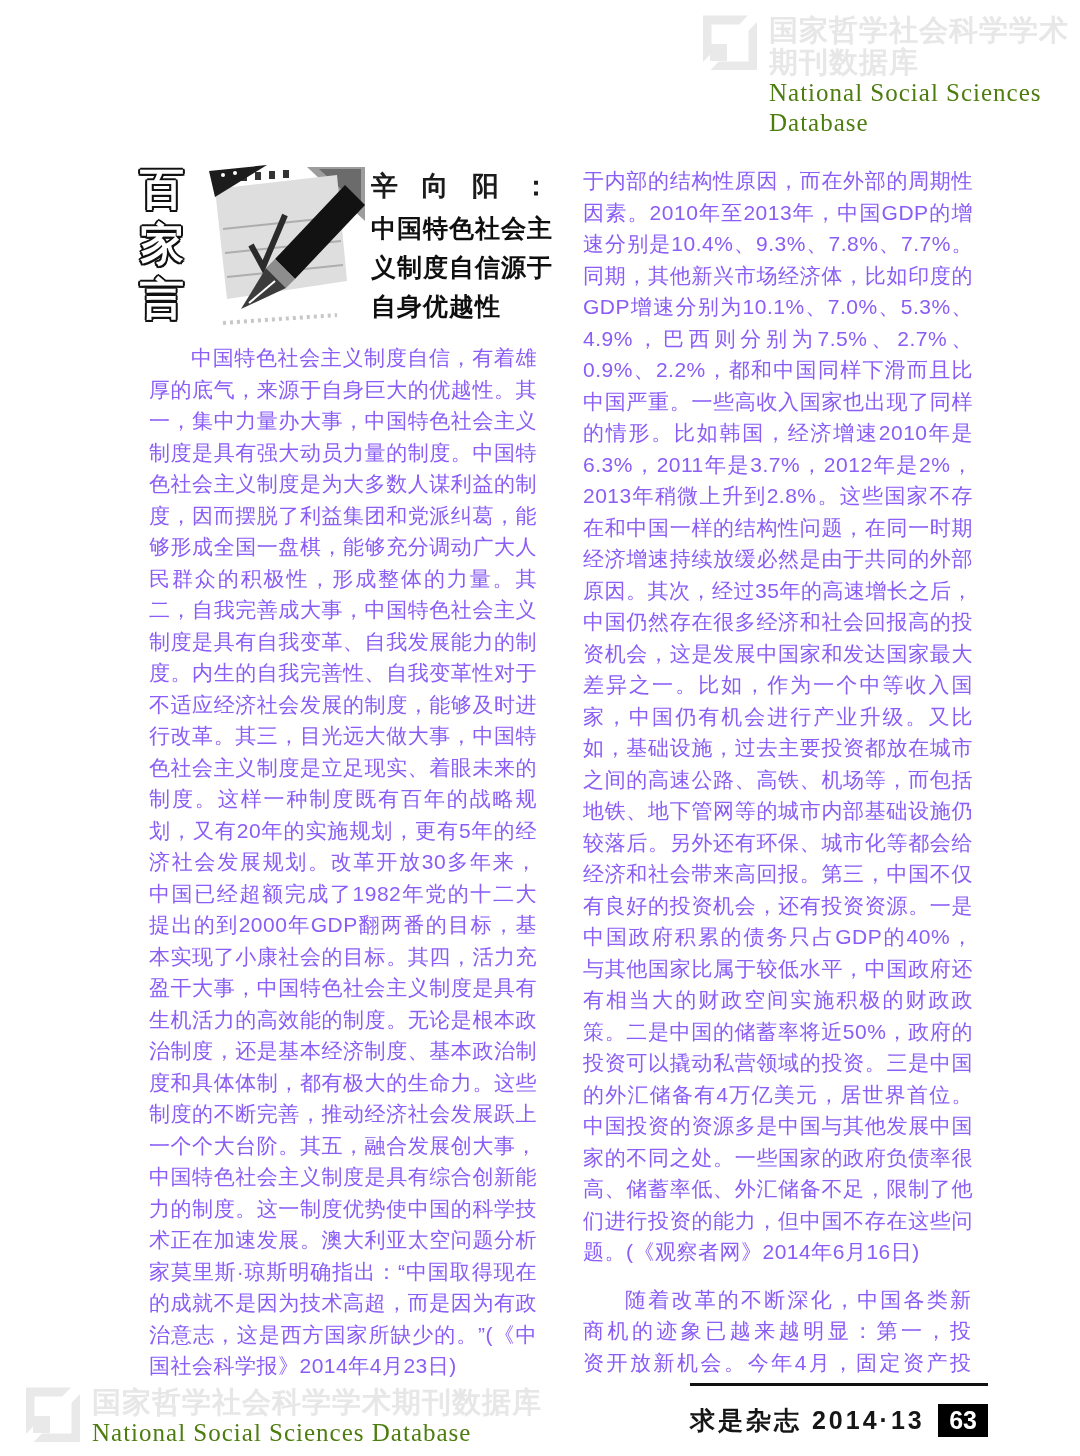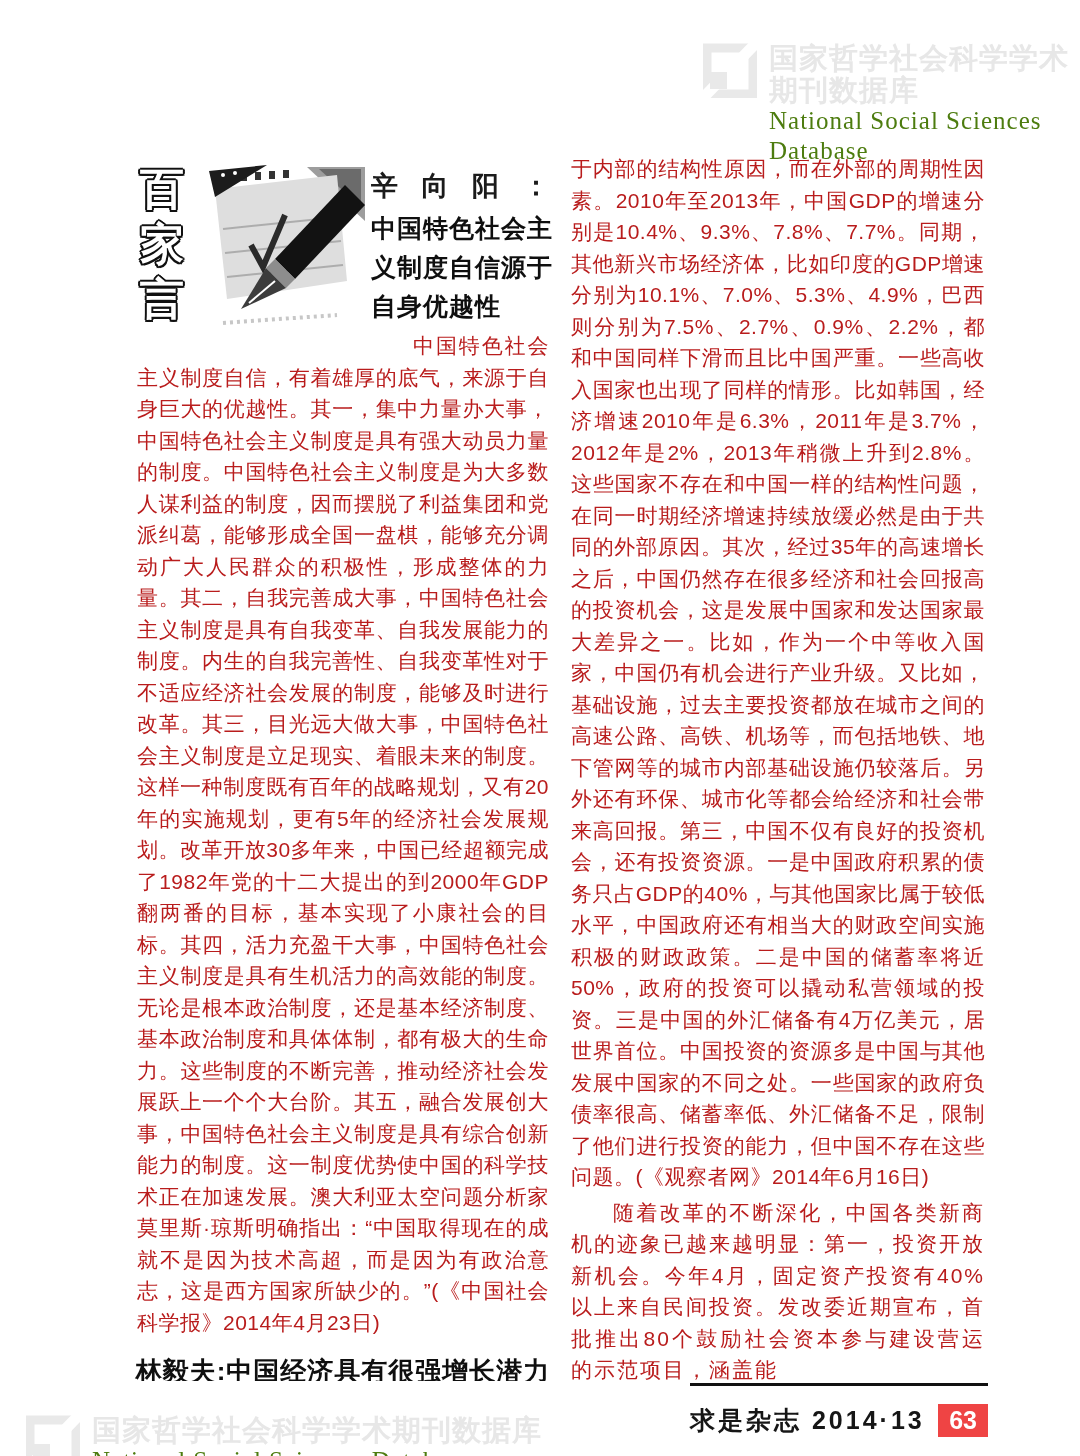--- a/index.html
+++ b/index.html
@@ -1,39 +1,39 @@
 <!DOCTYPE html>
 <html><head>
 <meta charset="utf-8">
 <style>
   html,body{margin:0;padding:0;}
   body{background:#ffffff;font-family:"Liberation Sans",sans-serif;}
   .page{position:relative;width:1080px;height:1456px;background:#fff;overflow:hidden;color:#1b1b1b;}
 
   
-  .wm{position:absolute;display:flex;align-items:flex-start;gap:12px;pointer-events:none;margin-top:28px;}
+  .wm{position:absolute;display:flex;align-items:flex-start;gap:12px;pointer-events:none;}
   .wm-top{left:703px;top:14px;}
   .wm-bottom{left:26px;top:1386px;}
   .wm-logo{flex:0 0 auto;}
   .wm-cn{font-size:29px;letter-spacing:1px;color:#e7e7e7;font-weight:bold;line-height:32px;}
   .wm-en{font-family:"Liberation Serif",serif;font-size:25px;letter-spacing:1px;color:#4d7c0f;line-height:30px;}
 
   
   .header{position:absolute;left:120px;top:95px;width:868px;}
   .header-row{display:flex;align-items:center;justify-content:space-between;}
   .gradient-bar{width:716px;height:17px;background:linear-gradient(90deg,#141414 0%,#2e2e2e 10%,#5a5a5a 30%,#8a8a8a 50%,#b5b5b5 68%,#d8d8d8 84%,#f4f4f4 95%,#fff 100%);}
   .section-title{font-size:28px;font-weight:bold;letter-spacing:10px;color:#111;white-space:nowrap;}
   .header-rule{margin-top:7px;border-top:2px solid #2a2a2a;height:0;}
 
   
   .col{position:absolute;overflow:hidden;}
   .col-left{left:133px;top:163px;width:420px;height:1218px;}
   .col-right{left:567px;top:149px;width:422px;height:1232px;}
 
-  .body{margin:4px;font-size:21px;line-height:31.5px;letter-spacing:0.5px;text-align:justify;color:#b91c1c;}
+  .body{margin:16px;font-size:21px;line-height:31.5px;letter-spacing:0.5px;text-align:justify;color:#8b5cf6;}
   .indent{text-indent:2em;}
   .wang{letter-spacing:2px;}
 
   .sec-heading{margin:16px 0 2px 0;font-size:26px;font-weight:bold;text-align:center;letter-spacing:1px;color:#0f0f0f;}
   .sec-heading.wang-h{margin:24px 0 20px 0;}
 
   
   .logo-block{float:left;width:234px;height:176px;position:relative;margin-right:4px;}
   .logo-chars{position:absolute;left:0;top:4px;display:flex;flex-direction:column;gap:11px;width:58px;align-items:center;}
   .logo-chars span{
@@ -43,21 +43,21 @@
   }
   .pen-art{position:absolute;left:56px;top:0;}
 
   .byline{font-size:27px;font-weight:bold;letter-spacing:8px;text-align:center;margin:6px 0 6px 0;line-height:34px;white-space:nowrap;}
   .art-title{font-size:25px;font-weight:bold;letter-spacing:1px;line-height:39px;color:#0f0f0f;}
 
   
   .footer{position:absolute;left:690px;top:1383px;width:298px;border-top:3px solid #111;
           display:flex;align-items:center;justify-content:space-between;padding-top:18px;}
   .journal{font-size:25px;font-weight:600;letter-spacing:3px;color:#161616;white-space:nowrap;}
-  .page-no{background:#ef4444;color:#fff;font-size:25px;font-weight:bold;padding:2px 11px;line-height:29px;}
+  .page-no{background:#000000;color:#fff;font-size:25px;font-weight:bold;padding:2px 11px;line-height:29px;}
 </style>
 </head>
 <body>
 
 <div class="page">
 
   <div class="wm wm-top">
     <svg class="wm-logo" width="54" height="56" viewBox="0 0 54 56">
       <path d="M4 6 h46 v46 h-46 z" fill="none" stroke="#e9e9e9" stroke-width="9"></path>
       <line x1="-2" y1="58" x2="56" y2="-2" stroke="#ffffff" stroke-width="11"></line>

